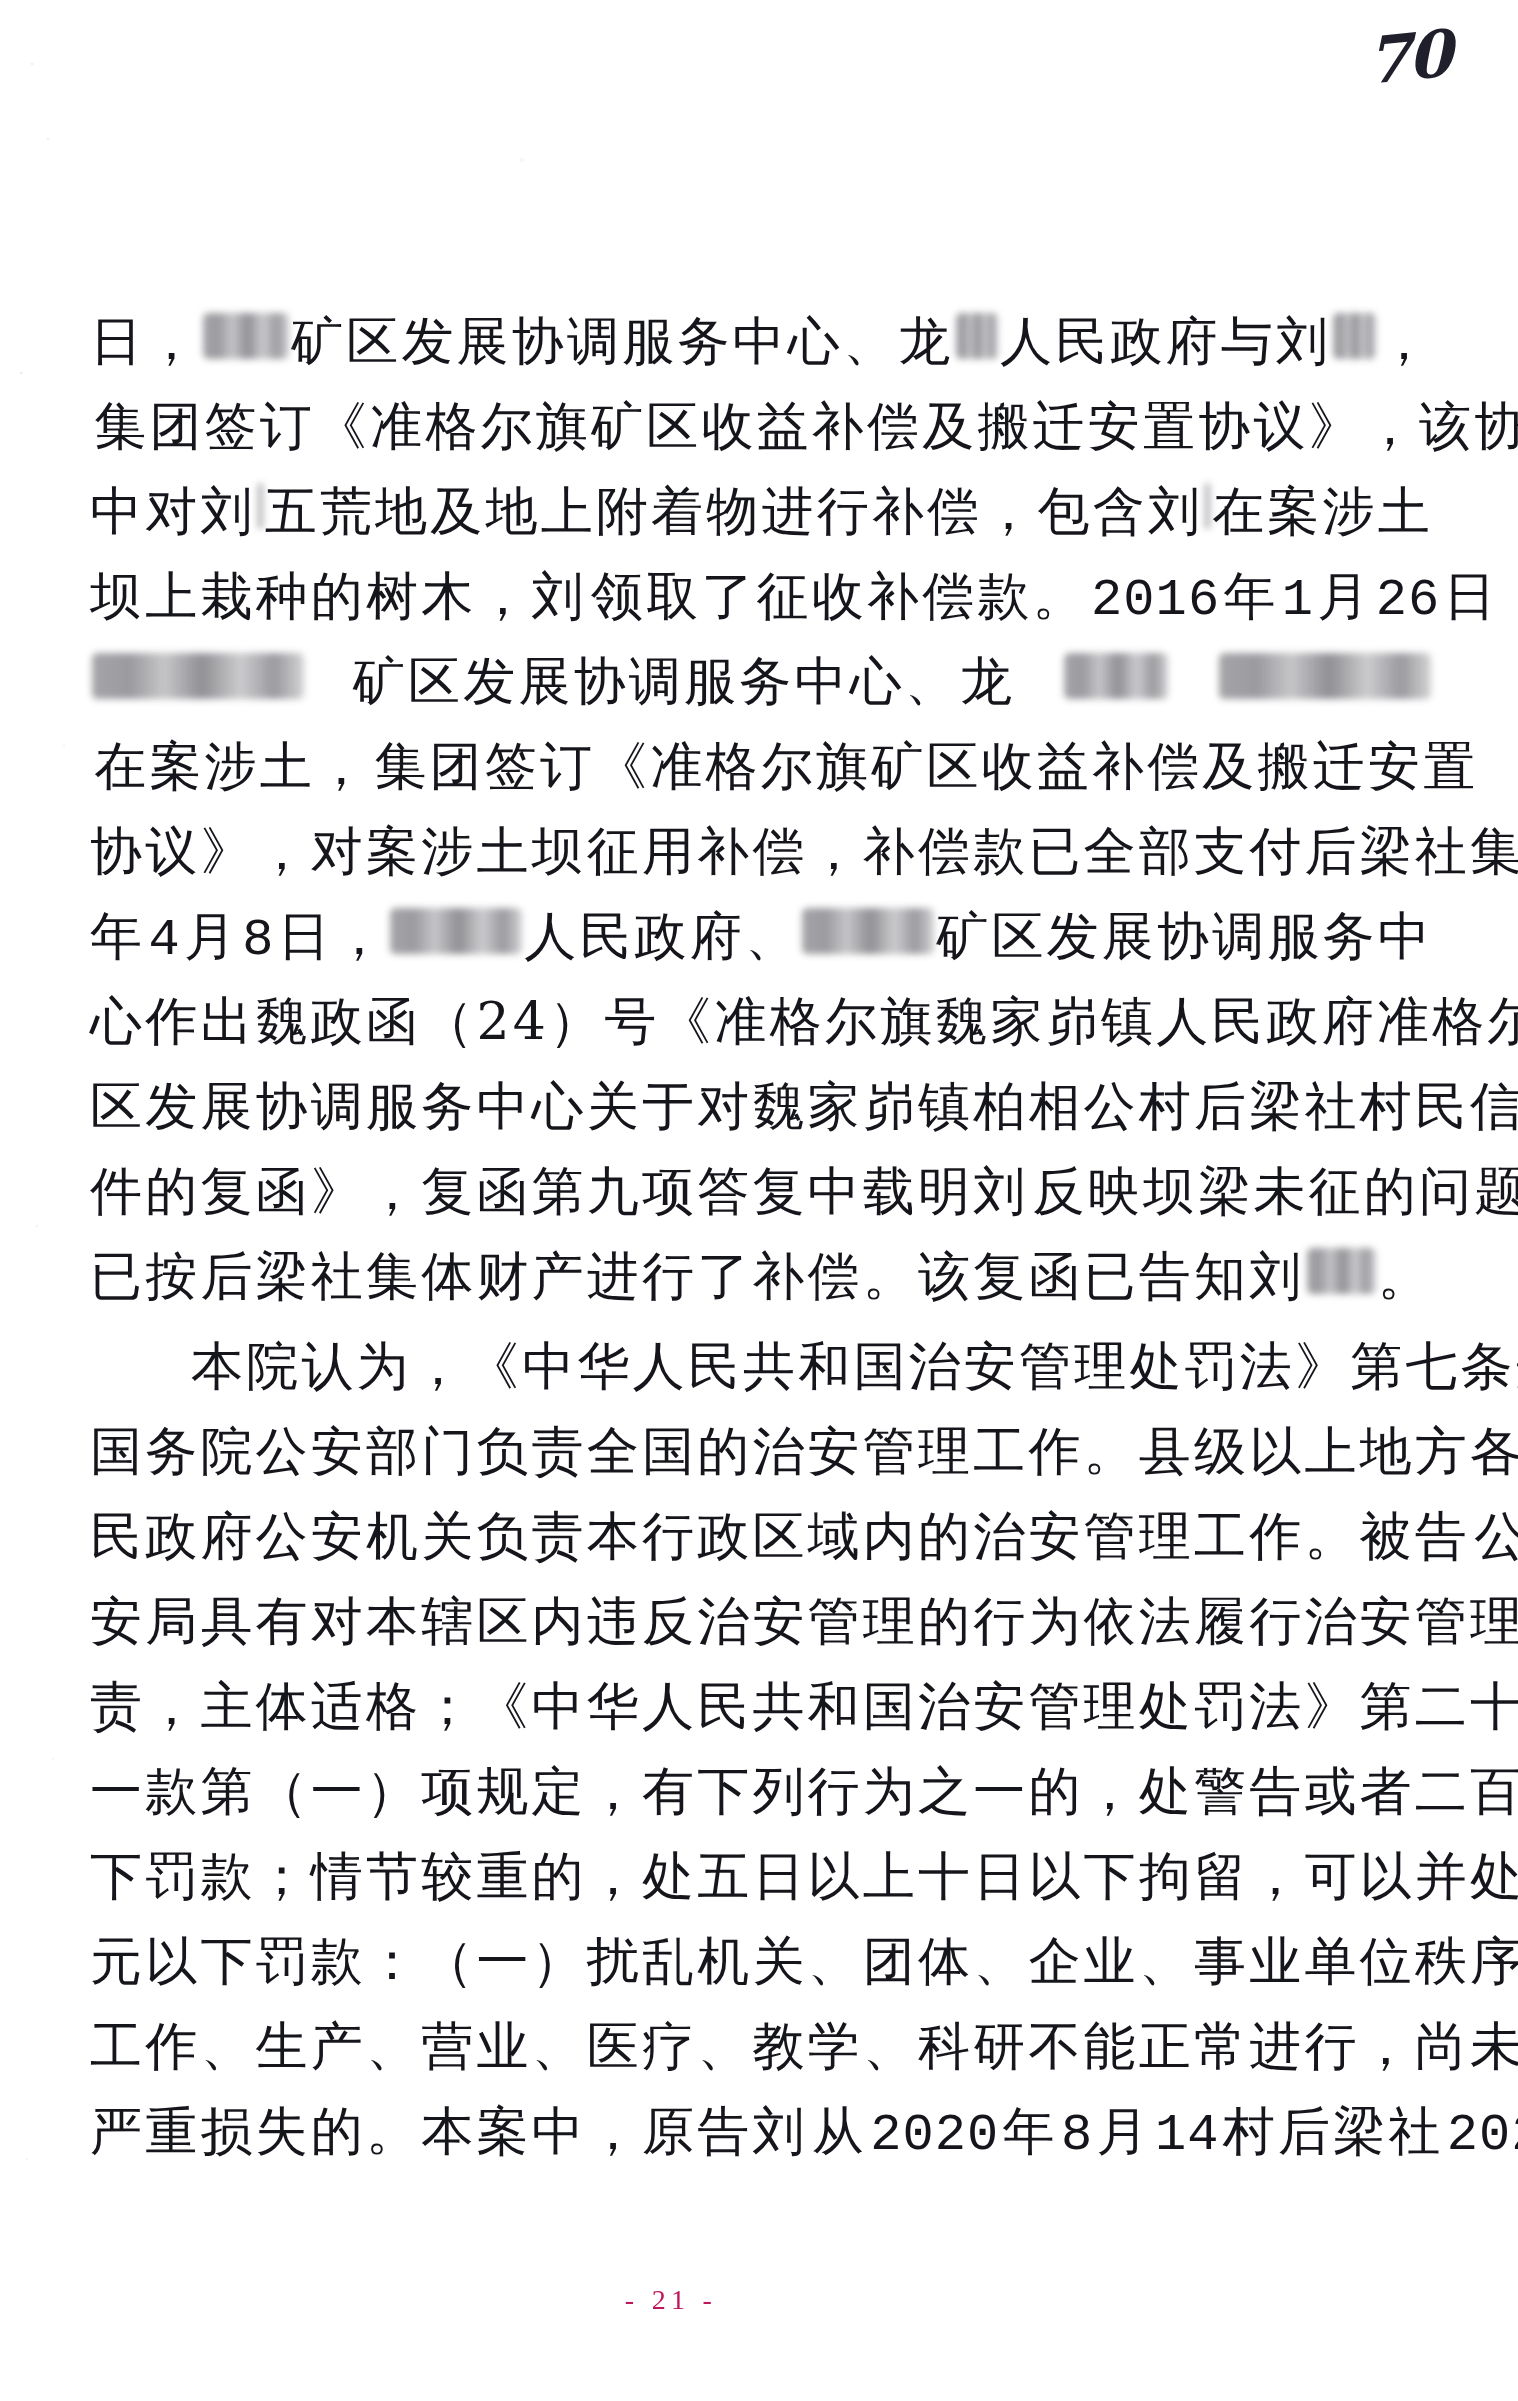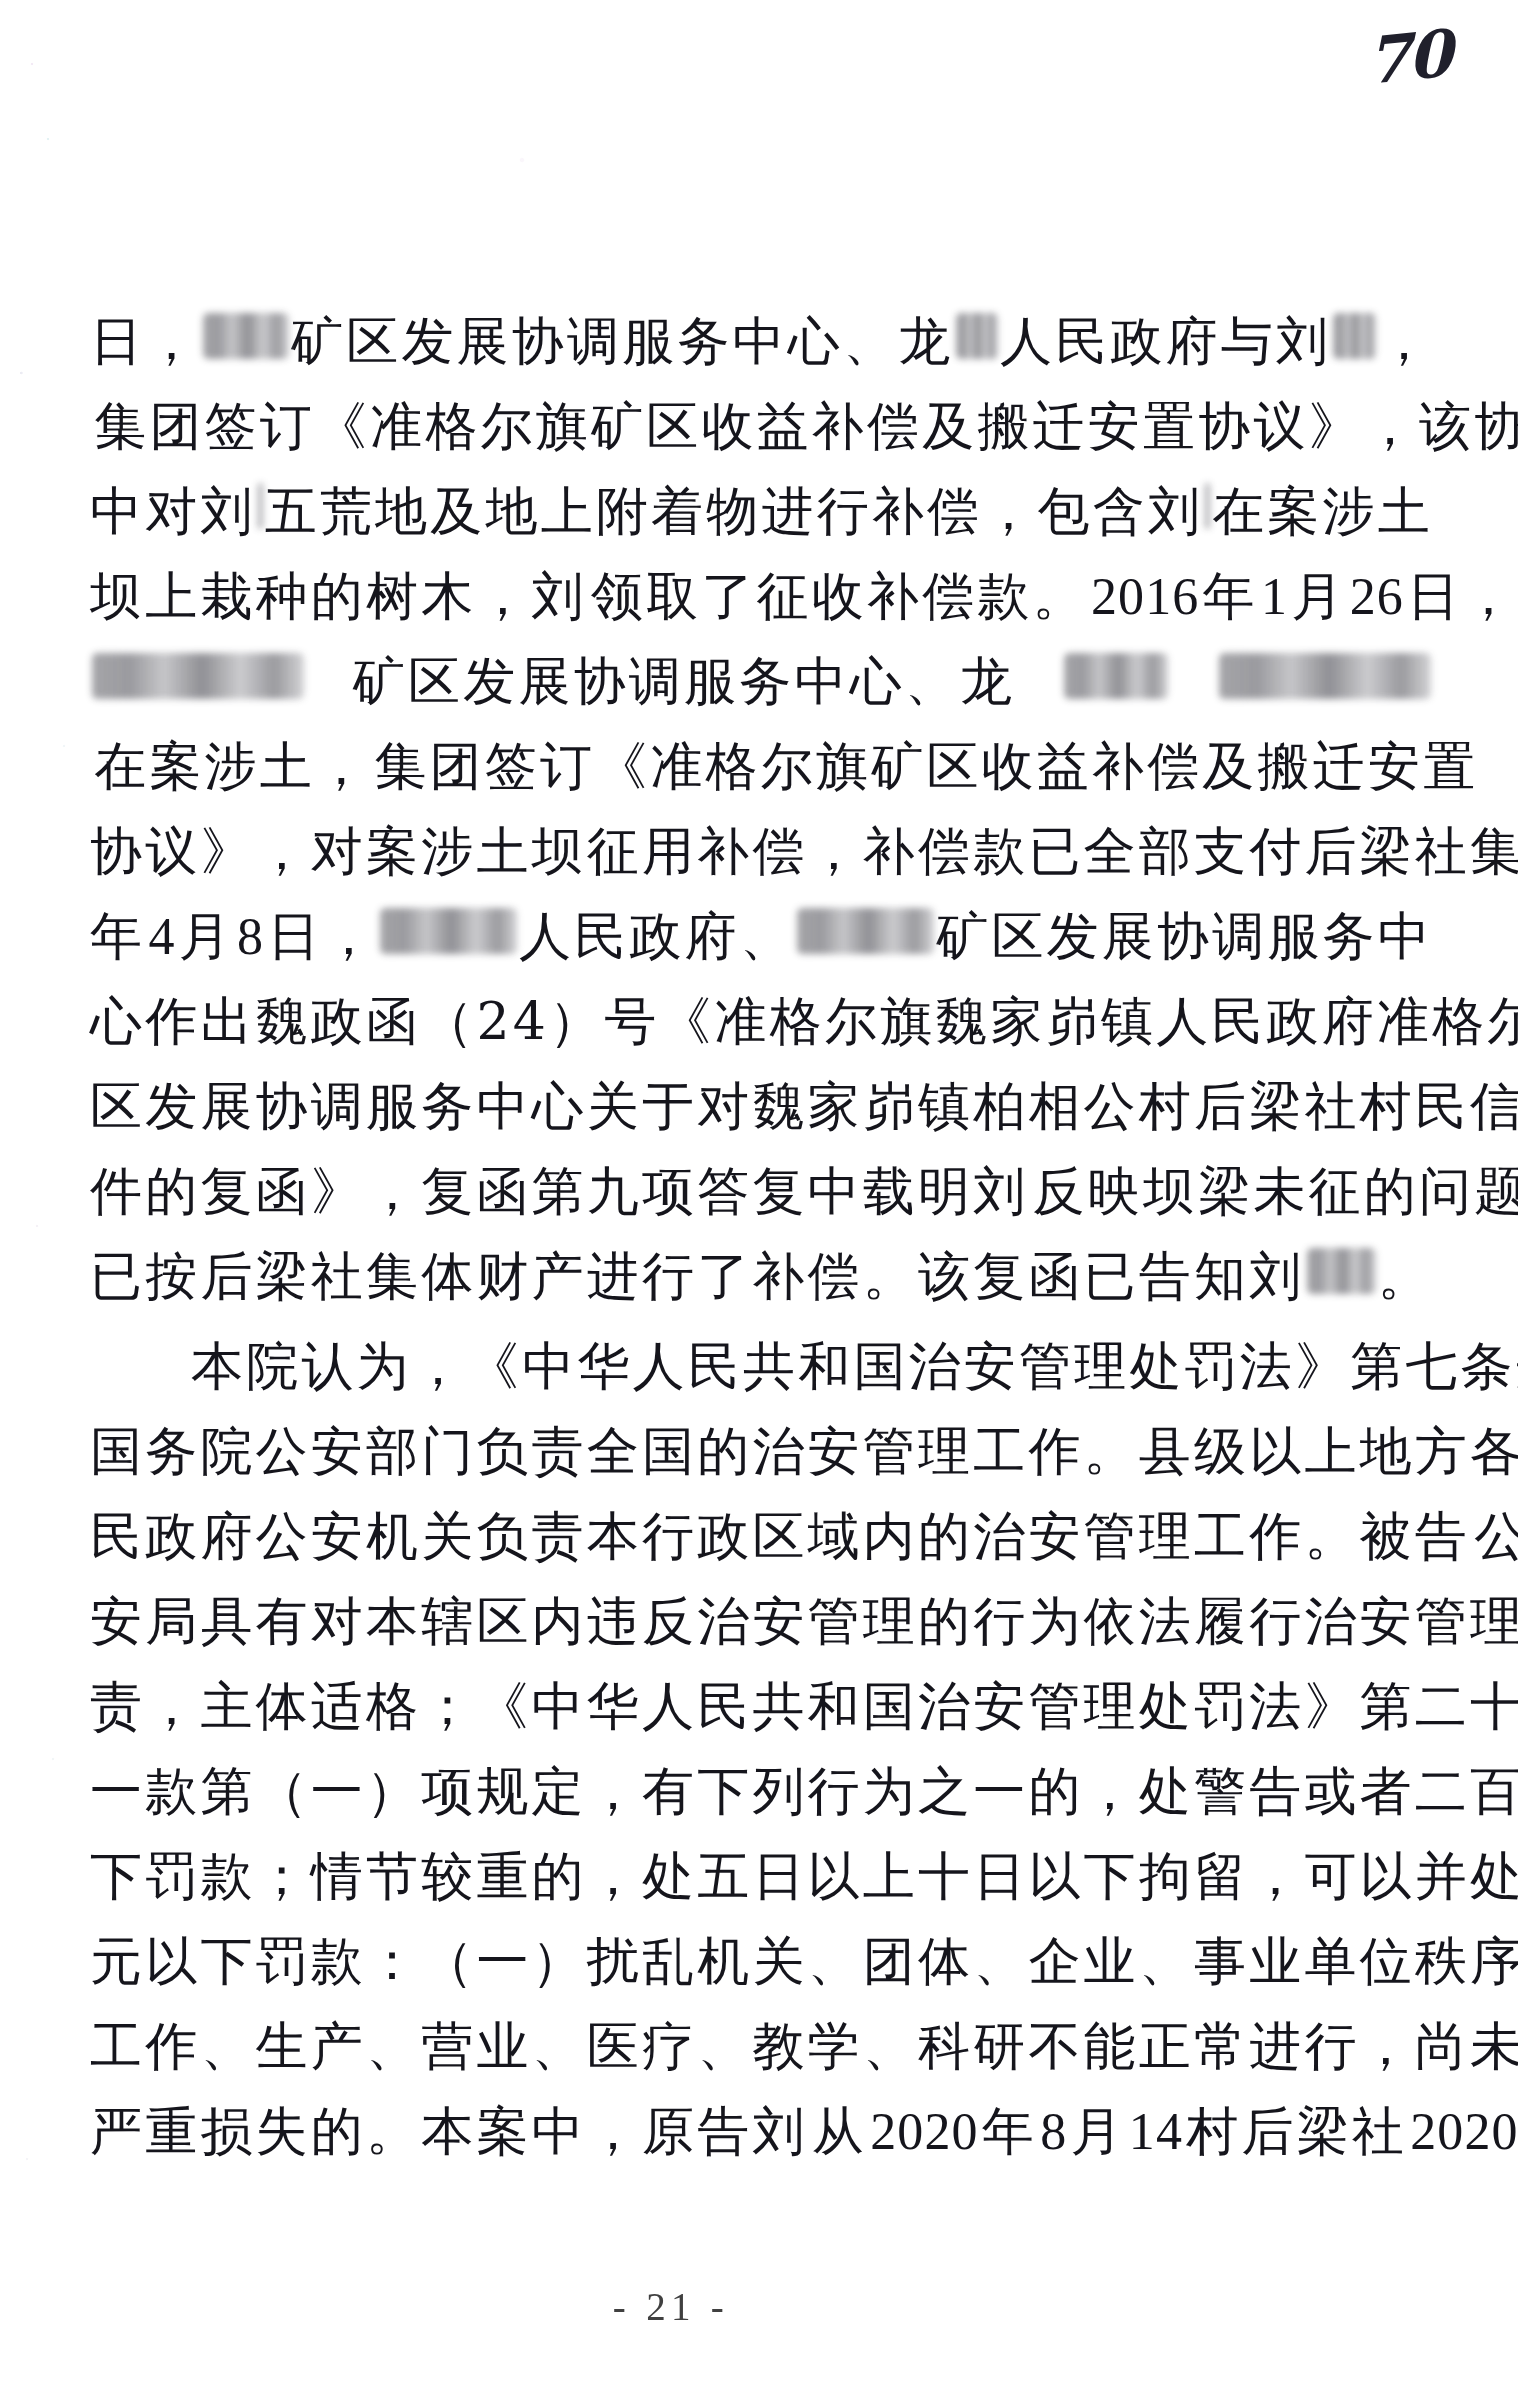--- a/index.html
+++ b/index.html
@@ -71,21 +71,21 @@
   .line.justify > .seg{flex:0 0 auto;}
   .line.last{justify-content:flex-start;}
 
   .seg{
     font-family:"DejaVu Serif","Liberation Serif",serif;
     font-weight:500;
     letter-spacing:3.2px;
   }
   .seg.indent{padding-left:101px;}
   .seg.latin{
-    font-family:Liberation Serif, serif;
+    font-family:Liberation Mono, monospace;
     letter-spacing:1.1px;
     padding:0 3.2px;
   }
 
   
   .redaction{
     display:inline-block;
     vertical-align:middle;
     height:46px;
     margin:0 2.1px;
@@ -109,22 +109,22 @@
   
   .page-footer{
     position:absolute;
     left:0;right:0;
     top:2284px;
     text-align:center;
     padding-right:176px;
   }
   .page-number{
     font-family:"Liberation Serif","DejaVu Serif",serif;
-    font-size:39px;
-    color:#404040;
+    font-size:28px;
+    color:#be185d;
     letter-spacing:5.3px;
   }
 </style>
 </head>
 <body>
 
 <div class="page">
 
   <div class="scan-noise"></div>
   <div class="scan-noise2"></div>

